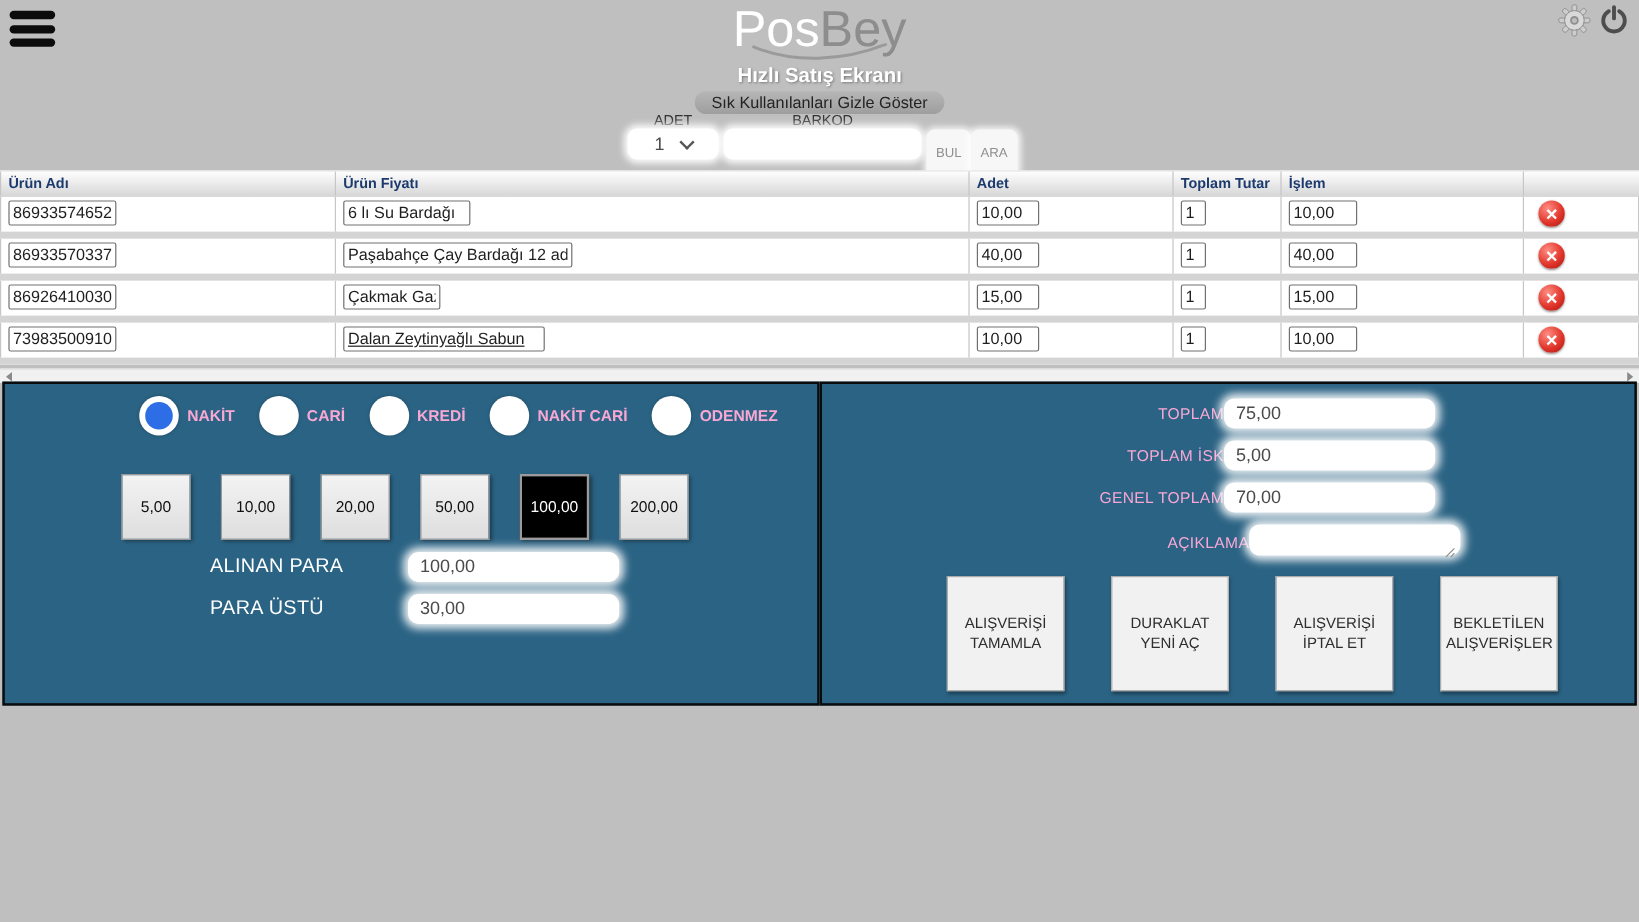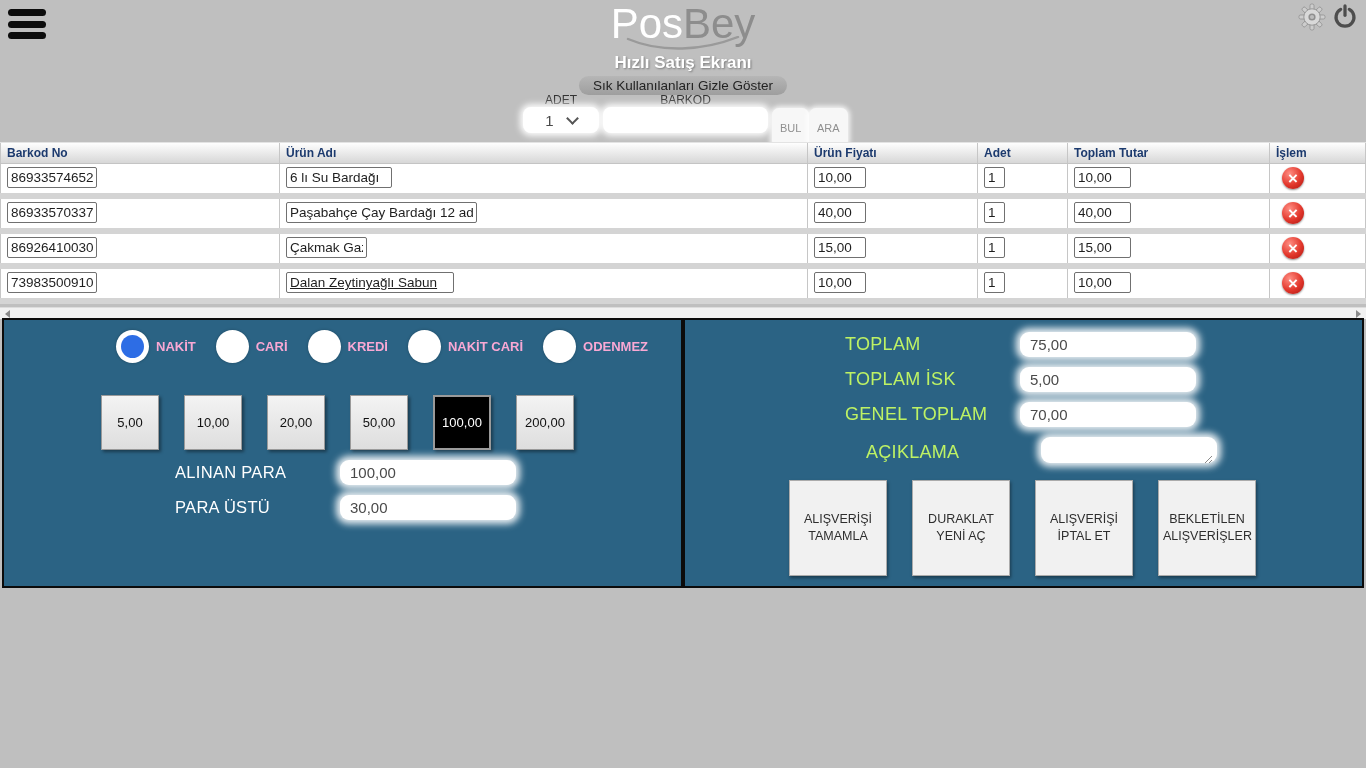--- a/index.html
+++ b/index.html
@@ -90,26 +90,26 @@
   .denom.selected{background:#000000;color:#ffffff;border:2px solid #9a9a9a;}
 
   .cash-row{position:absolute;display:flex;align-items:center;}
   .cash-label{color:#ffffff;font-size:16.5px;letter-spacing:0.3px;white-space:nowrap;}
   .glow-input{height:25px;background:#fff;border:none;border-radius:9px;width:176px;
         box-shadow:0 0 7px 4px rgba(255,255,255,0.9);font-size:15px;color:#4a4a4a;
         padding:0 10px;box-sizing:border-box;font-family:inherit;}
 
   
   .tot-row{position:absolute;left:160px;display:flex;align-items:center;}
-  .tot-label{color:#bef264;font-size:18px;letter-spacing:0.3px;width:175px;white-space:nowrap;}
+  .tot-label{color:#f9a8d4;font-size:13px;letter-spacing:0.3px;width:175px;white-space:nowrap;text-align:right;}
   .aciklama-wrap{position:relative;}
   .aciklama{height:26px;resize:none;padding-top:4px;}
   .resize-glyph{position:absolute;right:4px;bottom:3px;pointer-events:none;line-height:0;}
 
-  .actions-row{position:absolute;left:104px;top:160px;display:flex;gap:25px;}
+  .actions-row{position:absolute;left:104px;top:160px;display:flex;gap:39px;}
   .action-btn{width:98px;height:96px;background:#f1f1f1;border:1px solid #ababab;
         box-shadow:1px 2px 3px rgba(0,0,0,0.4);font-size:12.5px;color:#2e2e2e;font-weight:500;
         line-height:1.4;text-align:center;cursor:pointer;padding:4px;font-family:inherit;}
 </style>
 </head>
 <body>
 
 <div class="page">
 
   <div class="hamburger">
@@ -153,21 +153,20 @@
   <div class="adet-select">
     <span class="val">1</span>
     <span class="chev"></span>
   </div>
   <input class="barkod-input" value="" style="">
   <button class="mini-btn bul-btn">BUL</button>
   <button class="mini-btn ara-btn">ARA</button>
 
   <div class="sale-table">
     <div class="trow thead">
-      <div class="tcell">Barkod No</div>
       <div class="tcell">Ürün Adı</div>
       <div class="tcell">Ürün Fiyatı</div>
       <div class="tcell">Adet</div>
       <div class="tcell">Toplam Tutar</div>
       <div class="tcell">İşlem</div>
     </div>
     <div class="tbody">
 
         <div class="trow">
           <div class="tcell"><input class="in-barkod" value="8693357465244" style=""></div>

